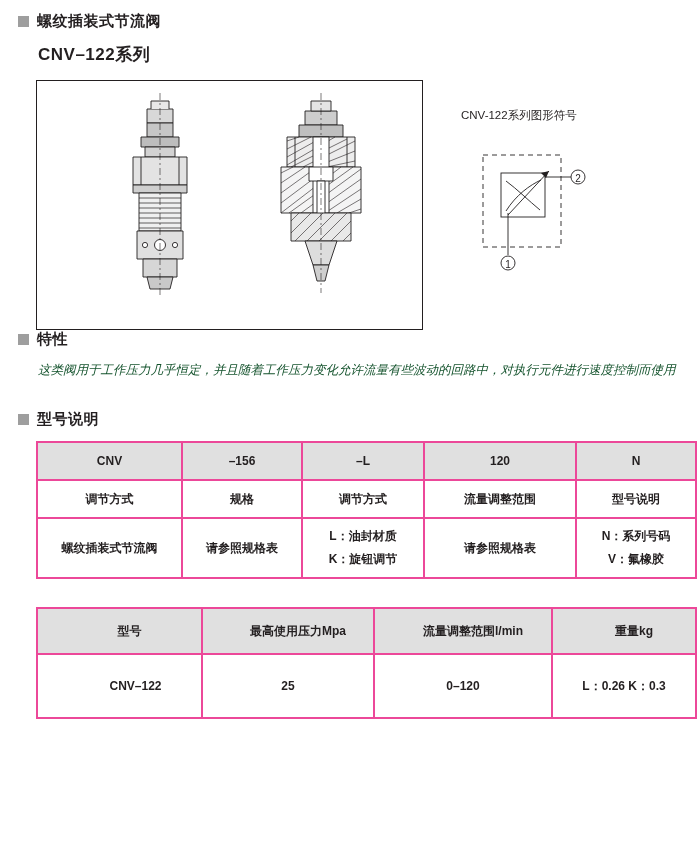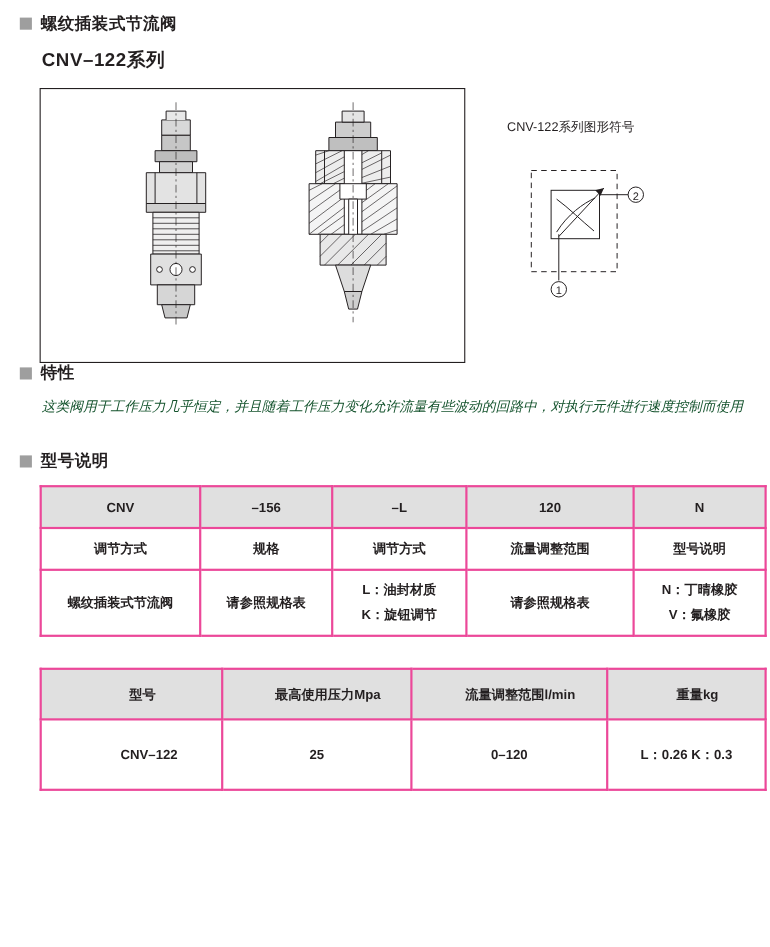--- a/index.html
+++ b/index.html
@@ -302,21 +302,21 @@
             <span class="line">请参照规格表</span>
           </td>
           <td>
             <span class="line">L：油封材质</span>
             <span class="line">K：旋钮调节</span>
           </td>
           <td>
             <span class="line">请参照规格表</span>
           </td>
           <td>
-            <span class="line">N：丁晴橡胶</span>
+            <span class="line">N：系列号码</span>
             <span class="line">V：氟橡胶</span>
           </td>
         </tr>
       </tbody>
     </table>
   </div>
 
   <div class="block">
 
     <table class="spec-table">

